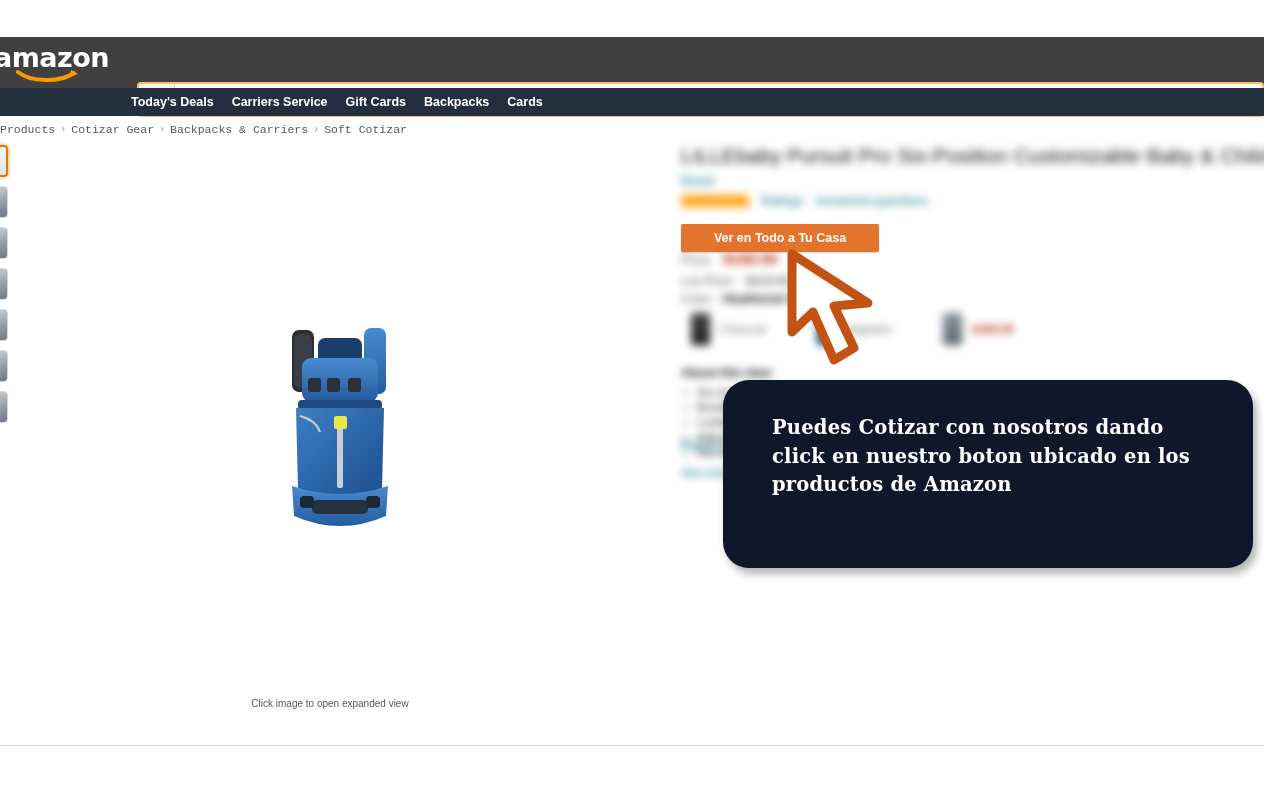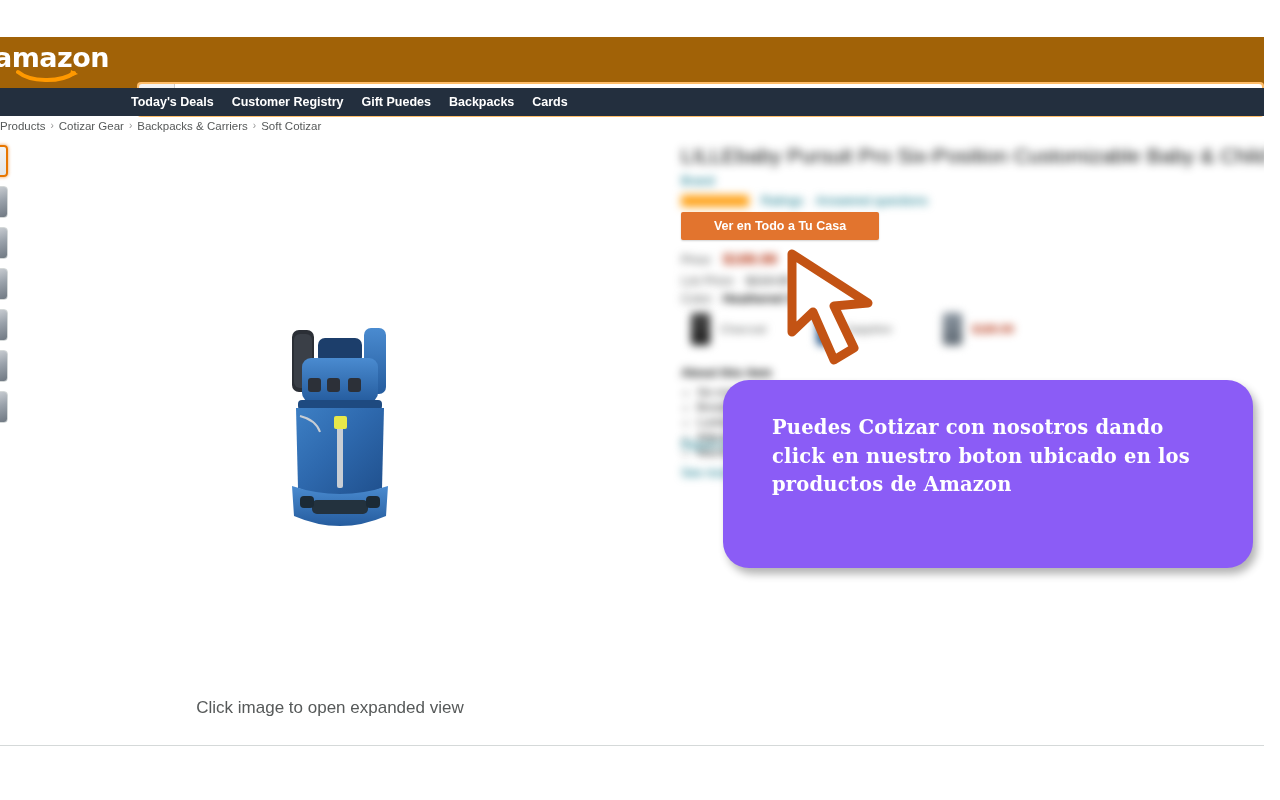--- a/index.html
+++ b/index.html
@@ -21,21 +21,21 @@
   .top-white {
     position: absolute; left: 0; top: 0;
     width: 1280px; height: 37px;
     background: #ffffff;
   }
 
   
   .az-header {
     position: absolute; left: 0; top: 37px;
     width: 1264px; height: 51px;
-    background: #a16207;
+    background: #404040;
     display: flex; align-items: center;
   }
   .az-logo {
     position: relative;
     margin-left: -8px;
     width: 112px; height: 42px;
     flex: 0 0 auto;
     display: flex; align-items: flex-start; justify-content: flex-start;
     padding-left: 2px; padding-top: 2px;
   }
@@ -106,24 +106,25 @@
     font-size: 12.5px;
     font-weight: 700;
     text-decoration: none;
     white-space: nowrap;
   }
 
   
   .breadcrumb {
     position: absolute; left: 0; top: 120px;
     height: 18px;
-    display: flex; 
+    display: flex; align-items: center;
     font-size: 11.5px;
     color: #565959;
     white-space: nowrap;
+    font-family: Liberation Mono, monospace;
   }
   .breadcrumb .crumb { color: #565959; text-decoration: none; }
   .breadcrumb .sep { color: #949494; margin: 0 5px; font-size: 10px; }
 
   
   .thumb-rail {
     position: absolute; left: -4px; top: 145px;
     width: 12px;
     display: flex; flex-direction: column; gap: 9px;
   }
@@ -144,21 +145,21 @@
   .main-image-area {
     position: absolute; left: 60px; top: 150px;
     width: 560px; height: 560px;
     display: flex; align-items: center; justify-content: center;
   }
   .carrier { position: relative; width: 108px; height: 220px; }
   .caption {
     position: absolute; left: 60px; top: 698px;
     width: 540px;
     text-align: center;
-    font-size: 17px;
+    font-size: 10px;
     color: #565959;
   }
 
   
   .detail-col {
     position: absolute; left: 681px; top: 143px;
     width: 600px;
   }
   .blurred { filter: blur(4.2px); -webkit-filter: blur(4.2px); }
 
@@ -173,21 +174,21 @@
   }
   .p-ratingrow {
     margin-top: 6px;
     display: flex; align-items: center; gap: 12px;
     font-size: 12.5px;
   }
   .stars { width: 68px; height: 12px; background: #FFA41C; border-radius: 2px; }
   .p-ratingrow .lnk { color: #007185; }
 
   .btn-cotizar {
-    position: absolute; left: 681px; top: 212px;
+    position: absolute; left: 681px; top: 224px;
     width: 198px; height: 28px;
     background: #E2742E;
     color: #ffffff;
     border: none;
     border-radius: 2px;
     font-size: 12.5px;
     font-weight: 700;
     font-family: "Liberation Sans", sans-serif;
     cursor: pointer;
     box-shadow: 0 1px 2px rgba(0,0,0,.18);
@@ -240,21 +241,21 @@
   .cursor {
     position: absolute; left: 782px; top: 248px;
     width: 110px; height: 120px;
     pointer-events: none;
   }
 
   
   .callout {
     position: absolute; left: 723px; top: 380px;
     width: 530px; height: 188px;
-    background: #8b5cf6;
+    background: #0f172a;
     border-radius: 26px;
     box-shadow: 4px 6px 9px rgba(0,0,0,.30);
   }
   .callout-text {
     position: absolute; left: 49px; top: 34px;
     width: 440px;
     font-family: "DejaVu Serif", "Liberation Serif", serif;
     font-weight: 700;
     font-size: 19.5px;
     line-height: 28.5px;
@@ -285,22 +286,22 @@
         <span>All</span>
         <span class="caret"></span>
       </div>
       <input class="az-search-input" type="text" value="" style="">
     </div>
   </div>
 
   <div class="az-subnav">
     <div class="az-subnav-items">
       <a>Today's Deals</a>
-      <a>Customer Registry</a>
-      <a>Gift Puedes</a>
+      <a>Carriers Service</a>
+      <a>Gift Cards</a>
       <a>Backpacks</a>
       <a>Cards</a>
     </div>
   </div>
 
   <div class="breadcrumb">
     <a class="crumb">Products</a>
     <span class="sep">›</span>
     <a class="crumb">Cotizar Gear</a>
     <span class="sep">›</span>

